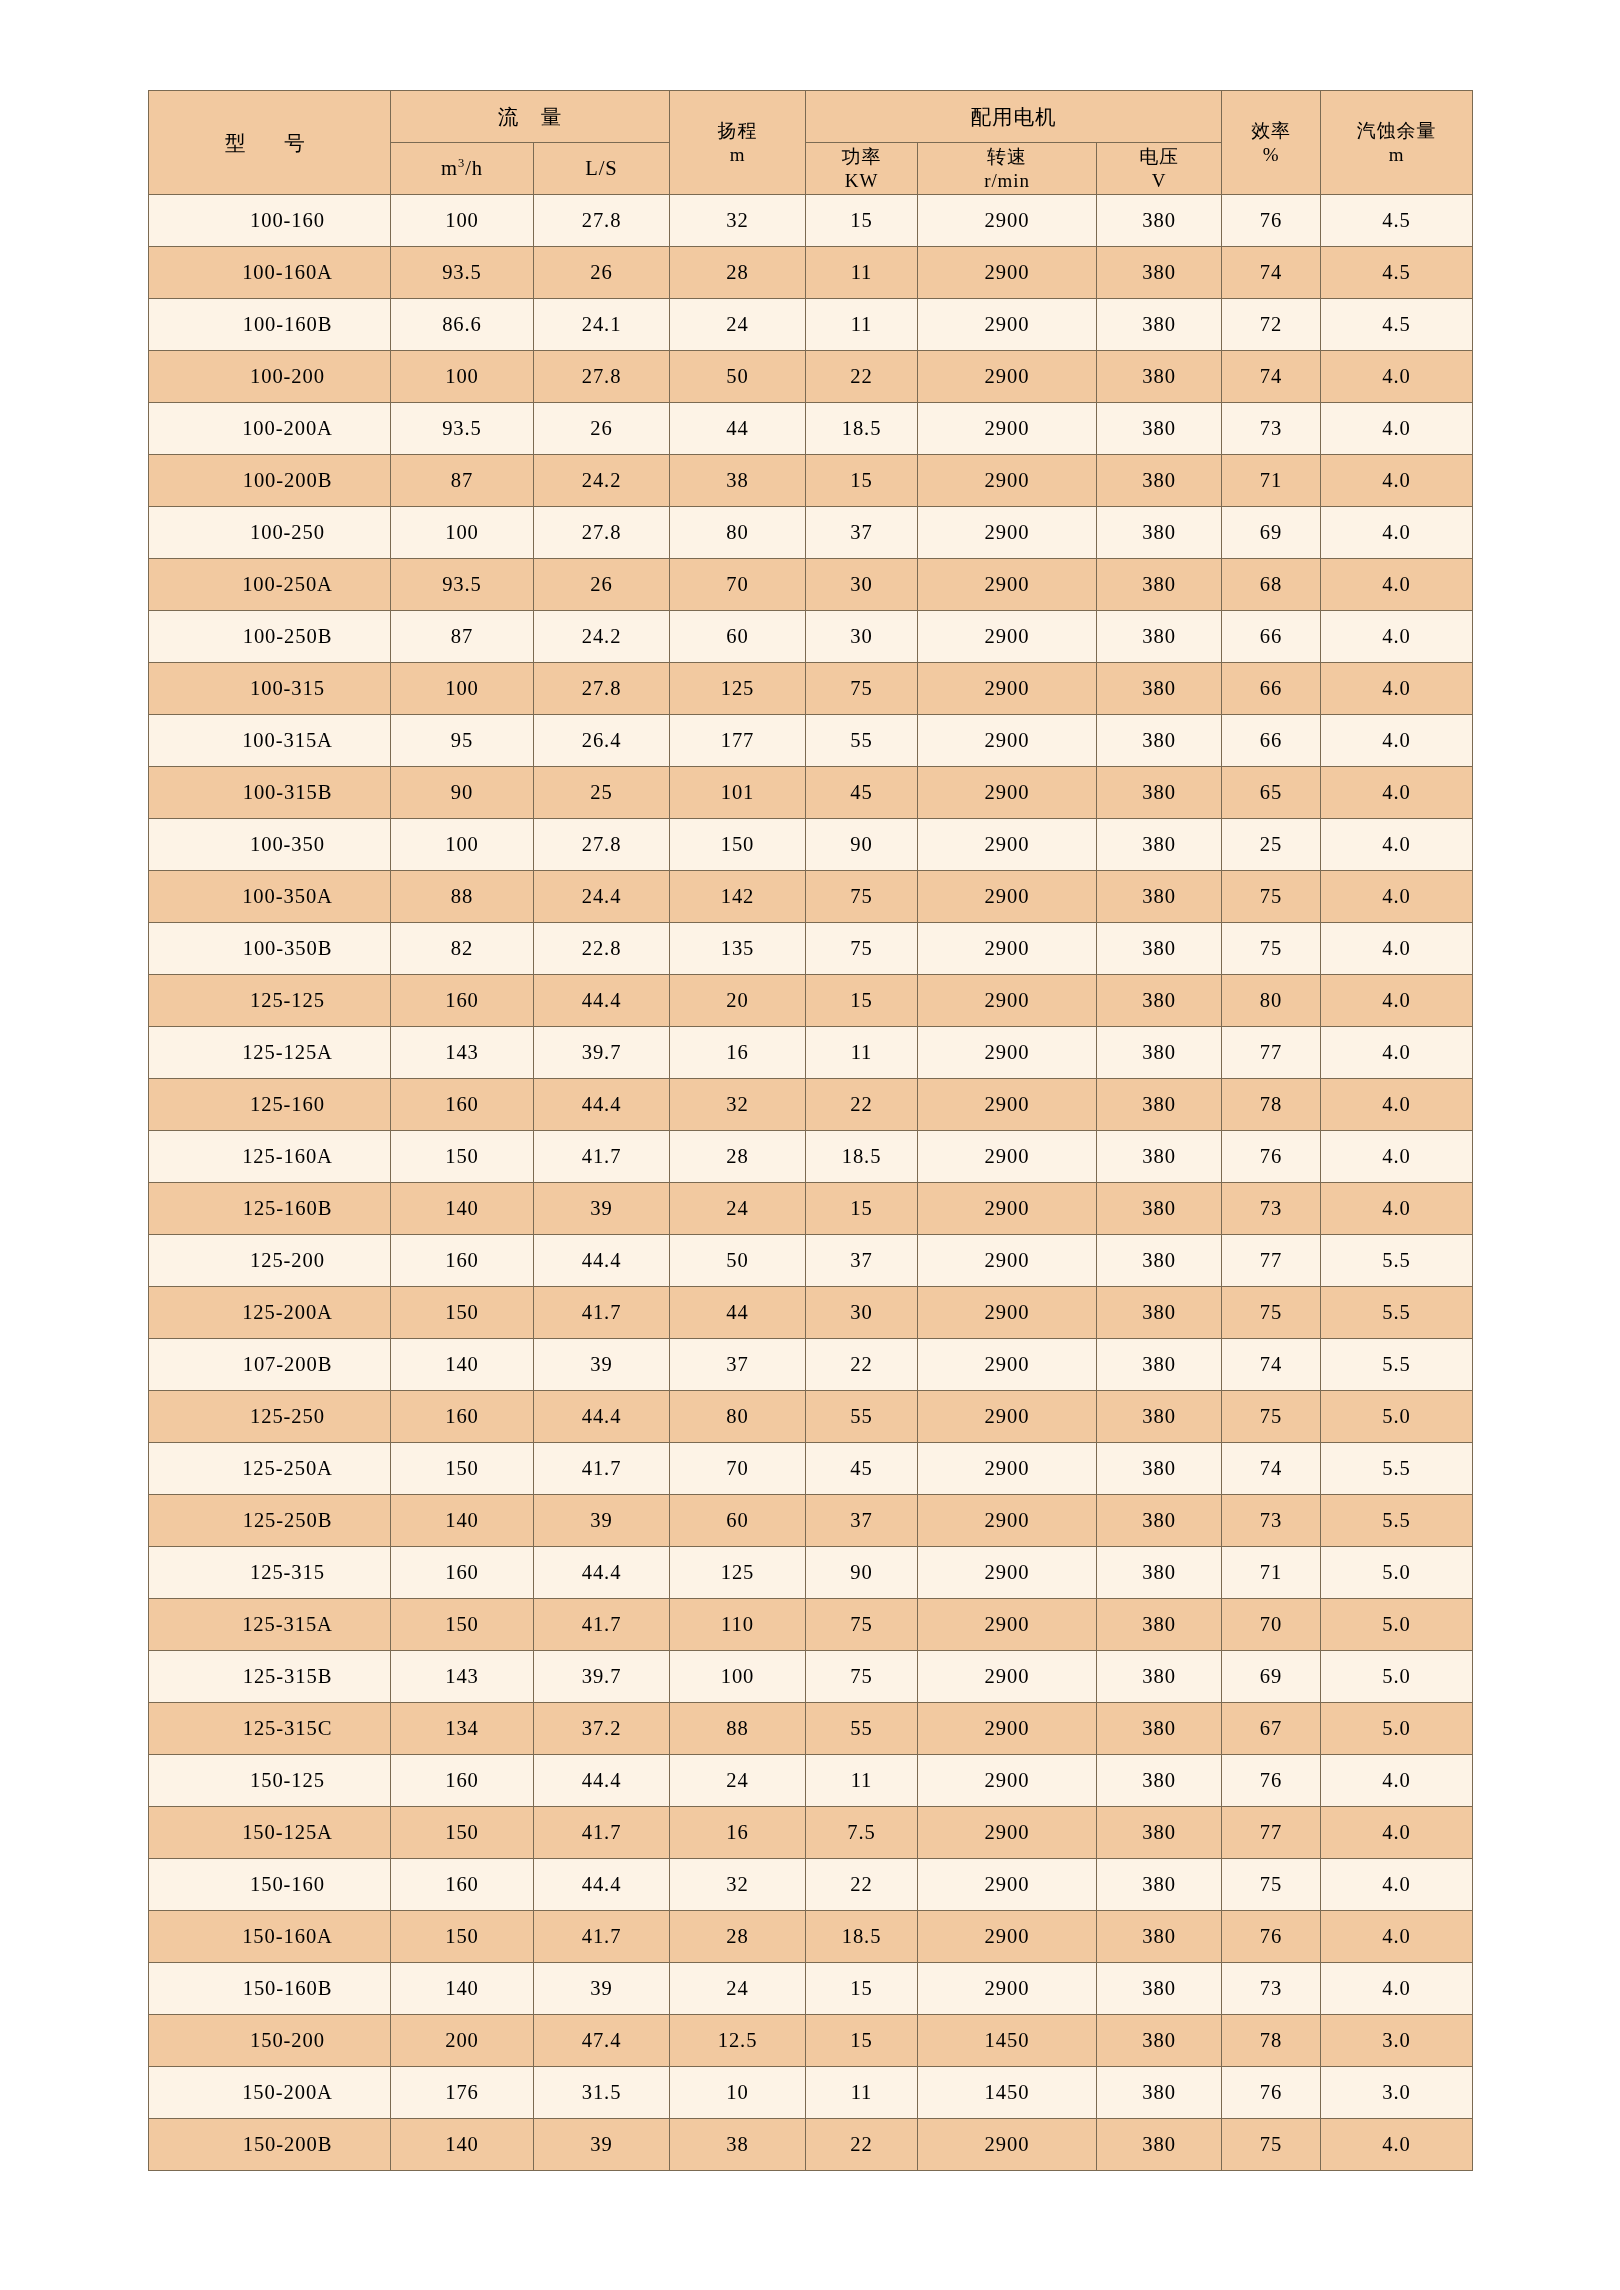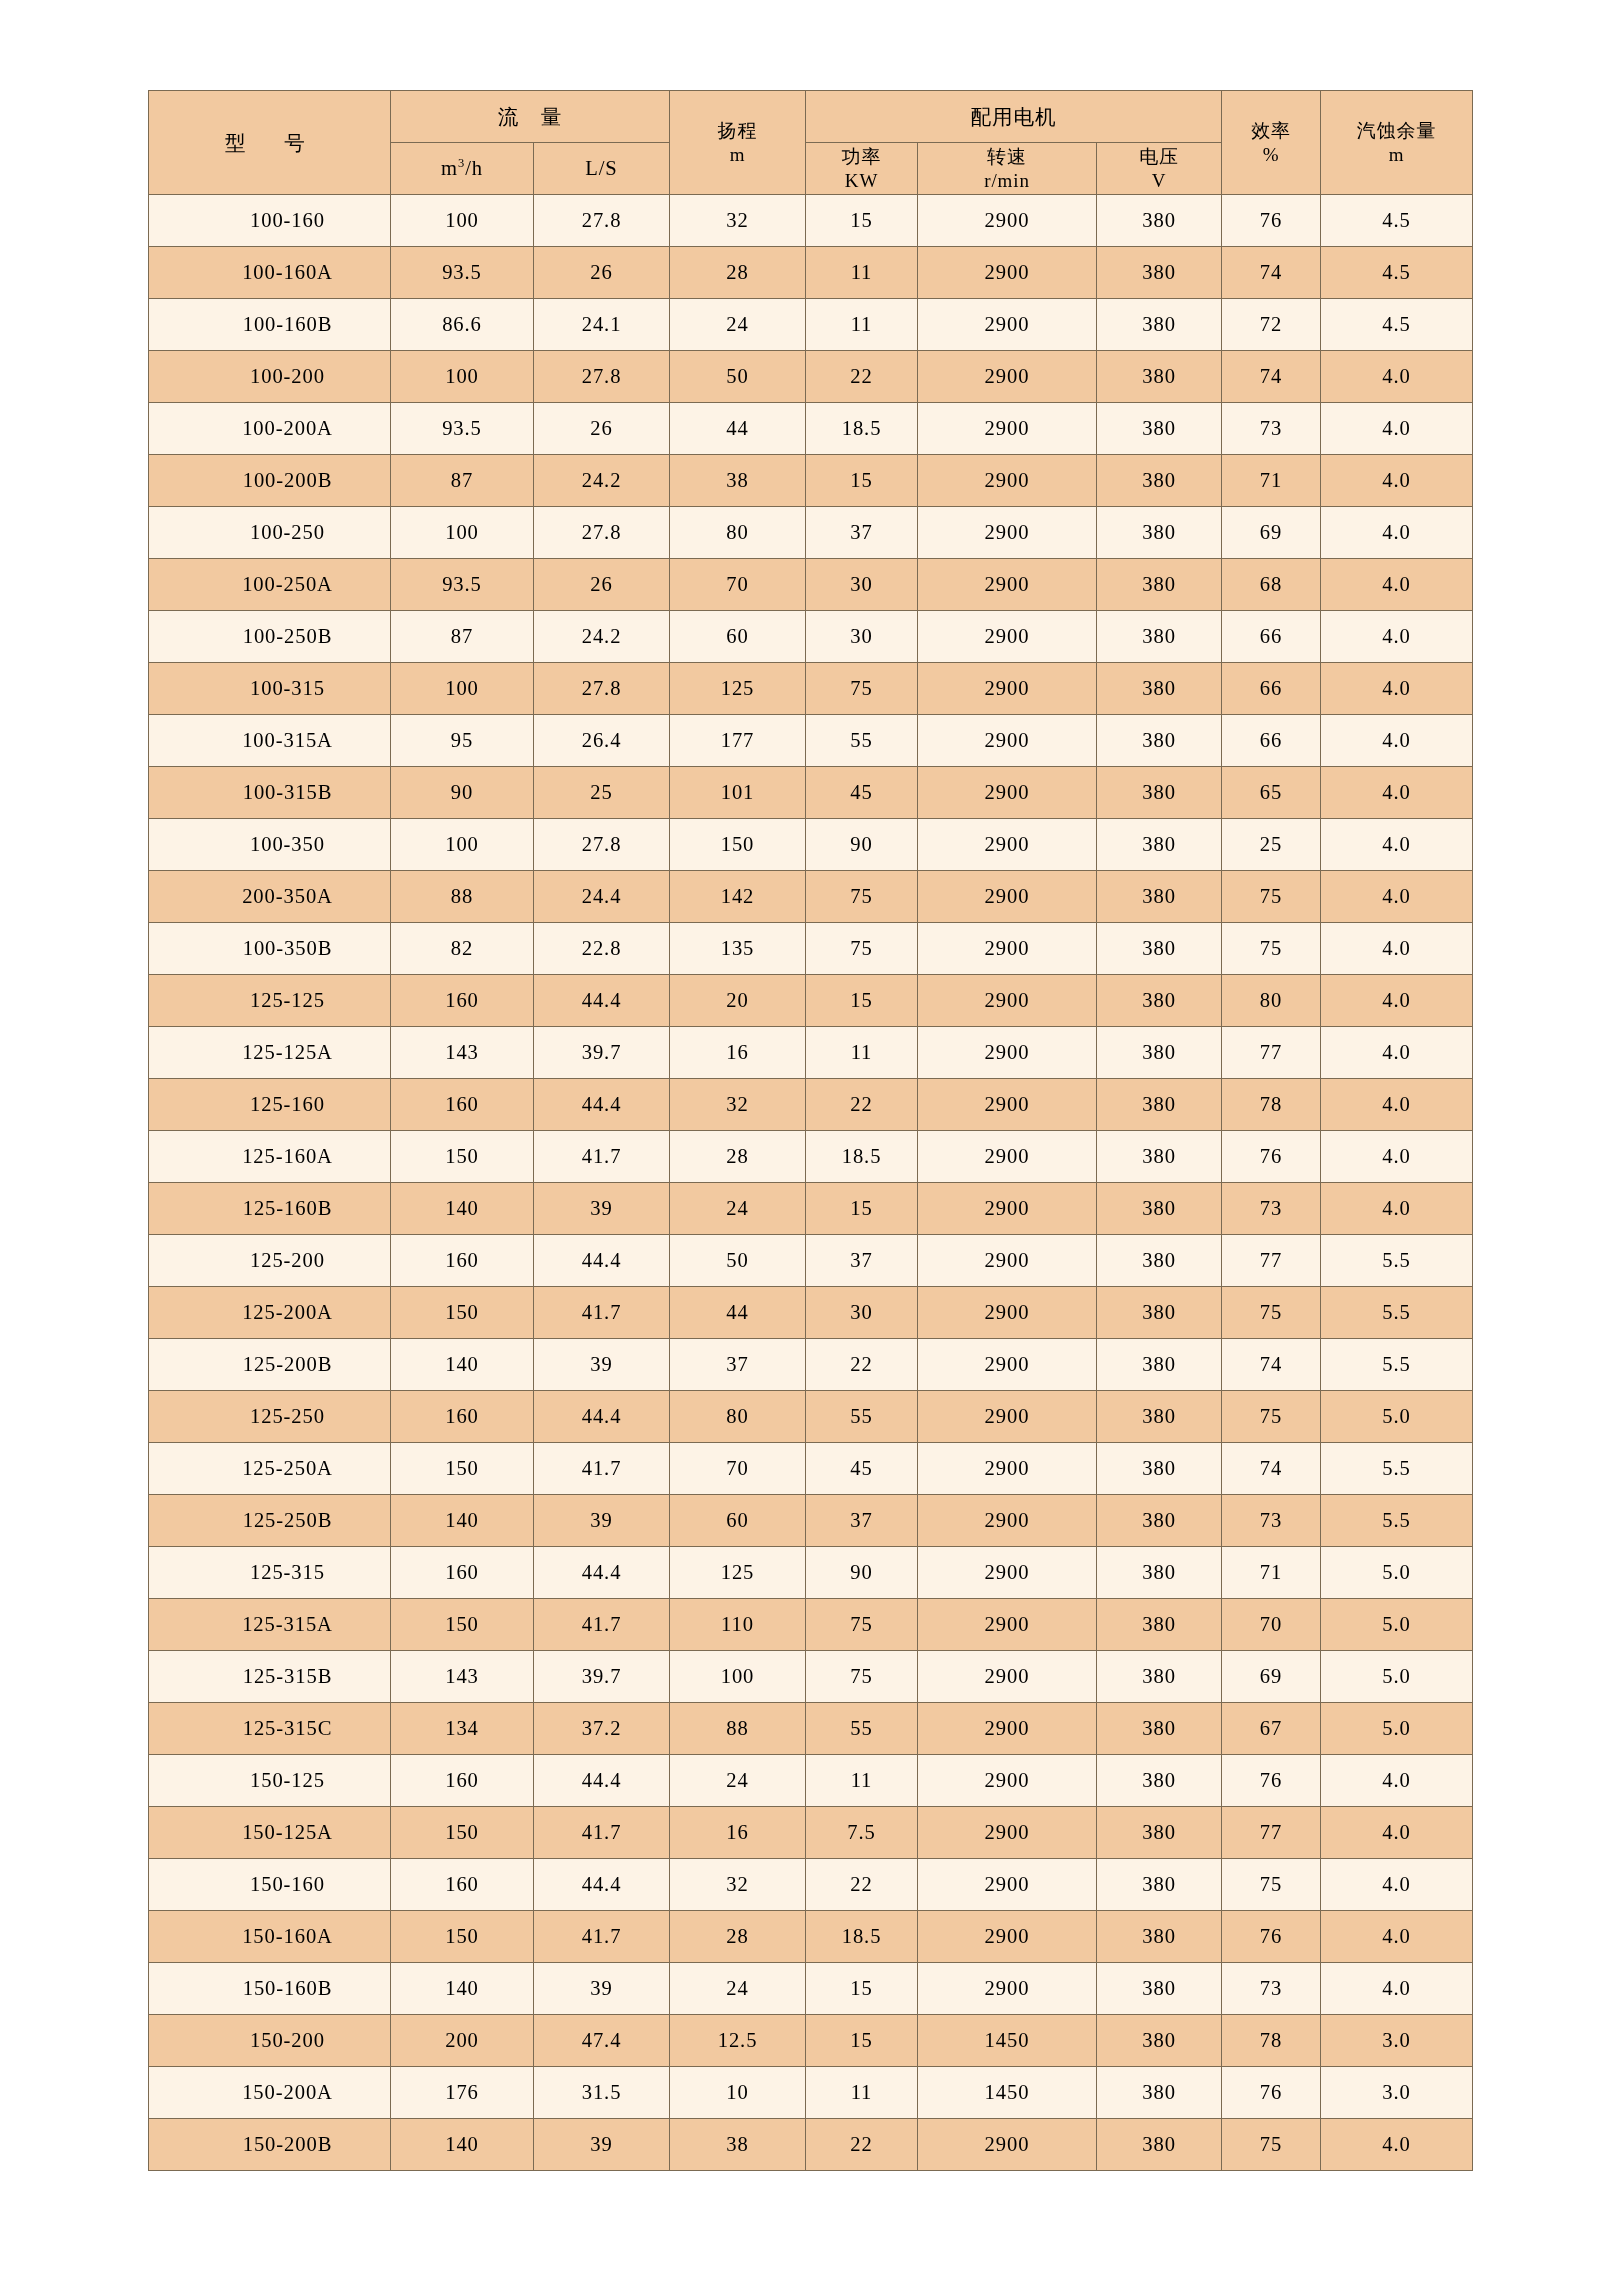--- a/index.html
+++ b/index.html
@@ -269,21 +269,21 @@
           <td>100</td>
           <td>27.8</td>
           <td>150</td>
           <td>90</td>
           <td>2900</td>
           <td>380</td>
           <td>25</td>
           <td>4.0</td>
         </tr>
         <tr class="even">
-          <td class="model">200-350A</td>
+          <td class="model">100-350A</td>
           <td>88</td>
           <td>24.4</td>
           <td>142</td>
           <td>75</td>
           <td>2900</td>
           <td>380</td>
           <td>75</td>
           <td>4.0</td>
         </tr>
         <tr class="odd">
@@ -368,21 +368,21 @@
           <td>150</td>
           <td>41.7</td>
           <td>44</td>
           <td>30</td>
           <td>2900</td>
           <td>380</td>
           <td>75</td>
           <td>5.5</td>
         </tr>
         <tr class="odd">
-          <td class="model">125-200B</td>
+          <td class="model">107-200B</td>
           <td>140</td>
           <td>39</td>
           <td>37</td>
           <td>22</td>
           <td>2900</td>
           <td>380</td>
           <td>74</td>
           <td>5.5</td>
         </tr>
         <tr class="even">

